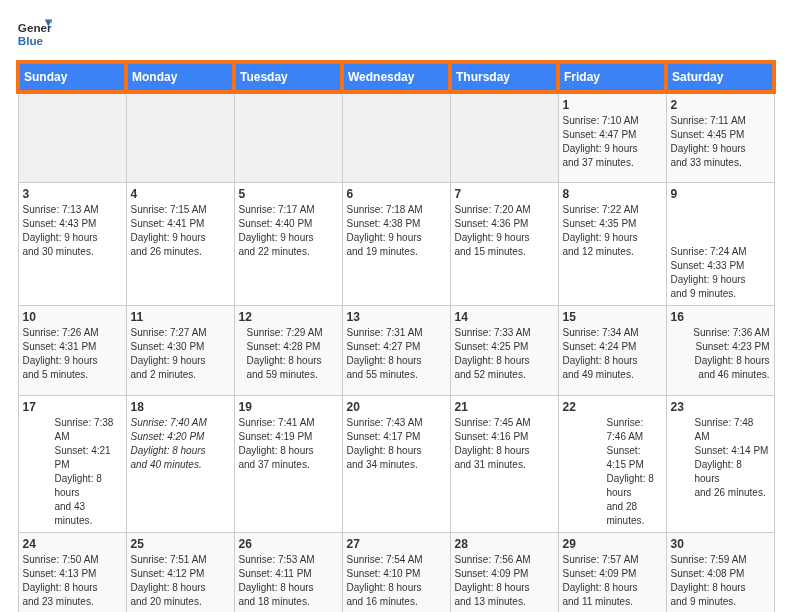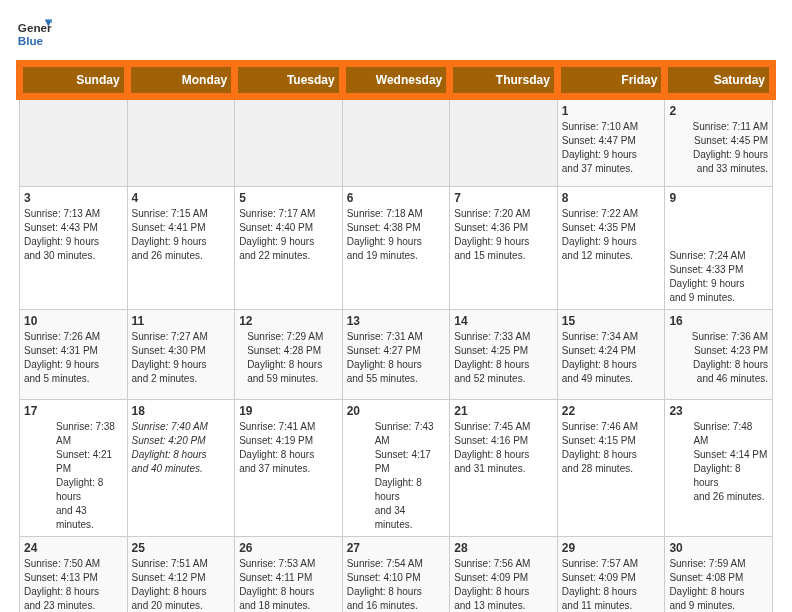--- a/index.html
+++ b/index.html
@@ -34,27 +34,27 @@
     .subtitle {
       font-size: 14px;
       color: #555;
     }
     .calendar {
       width: 100%;
       border-collapse: collapse;
       table-layout: fixed;
     }
     .calendar th {
-      background: #a16207;
+      background: #3b82f6;
       color: #fff;
       font-size: 12px;
       font-weight: bold;
       padding: 6px 4px;
-      border: 7px solid #f97316;
-      text-align: right;
+      border: 4px solid #f97316;
+      text-align: left;
     }
     .calendar td {
       border: 1px solid #ccc;
       vertical-align: top;
       padding: 4px 4px;
       height: 90px;
       font-size: 10.5px;
       color: #333;
       background: #fff;
     }
@@ -118,21 +118,21 @@
         <td class="empty-cell"></td>
         <td>
           <span class="day-number">1</span>
           <div class="day-info" style="white-space: pre-line;">Sunrise: 7:10 AM
 Sunset: 4:47 PM
 Daylight: 9 hours
 and 37 minutes.</div>
         </td>
         <td>
           <span class="day-number">2</span>
-          <div class="day-info" style="white-space: pre-line; text-align: right;">Sunrise: 7:11 AM
+          <div class="day-info" style="white-space: pre-line;">Sunrise: 7:11 AM
 Sunset: 4:45 PM
 Daylight: 9 hours
 and 33 minutes.</div>
         </td>
       </tr>
       <tr>
         <td>
           <span class="day-number">3</span>
           <div class="day-info" style="white-space: pre-line;">Sunrise: 7:13 AM
 Sunset: 4:43 PM
@@ -250,35 +250,35 @@
         </td>
         <td>
           <span class="day-number">19</span>
           <div class="day-info" style="white-space: pre-line;">Sunrise: 7:41 AM
 Sunset: 4:19 PM
 Daylight: 8 hours
 and 37 minutes.</div>
         </td>
         <td>
           <span class="day-number">20</span>
-          <div class="day-info" style="white-space: pre-line; margin-left: 28px;">Sunrise: 7:43 AM
+          <div class="day-info" style="white-space: pre-line;">Sunrise: 7:43 AM
 Sunset: 4:17 PM
 Daylight: 8 hours
 and 34 minutes.</div>
         </td>
         <td>
           <span class="day-number">21</span>
           <div class="day-info" style="white-space: pre-line;">Sunrise: 7:45 AM
 Sunset: 4:16 PM
 Daylight: 8 hours
 and 31 minutes.</div>
         </td>
         <td>
           <span class="day-number">22</span>
-          <div class="day-info" style="white-space: pre-line;">Sunrise: 7:46 AM
+          <div class="day-info" style="white-space: pre-line; margin-left: 44px;">Sunrise: 7:46 AM
 Sunset: 4:15 PM
 Daylight: 8 hours
 and 28 minutes.</div>
         </td>
         <td>
           <span class="day-number">23</span>
           <div class="day-info" style="white-space: pre-line; margin-left: 24px;">Sunrise: 7:48 AM
 Sunset: 4:14 PM
 Daylight: 8 hours
 and 26 minutes.</div>

